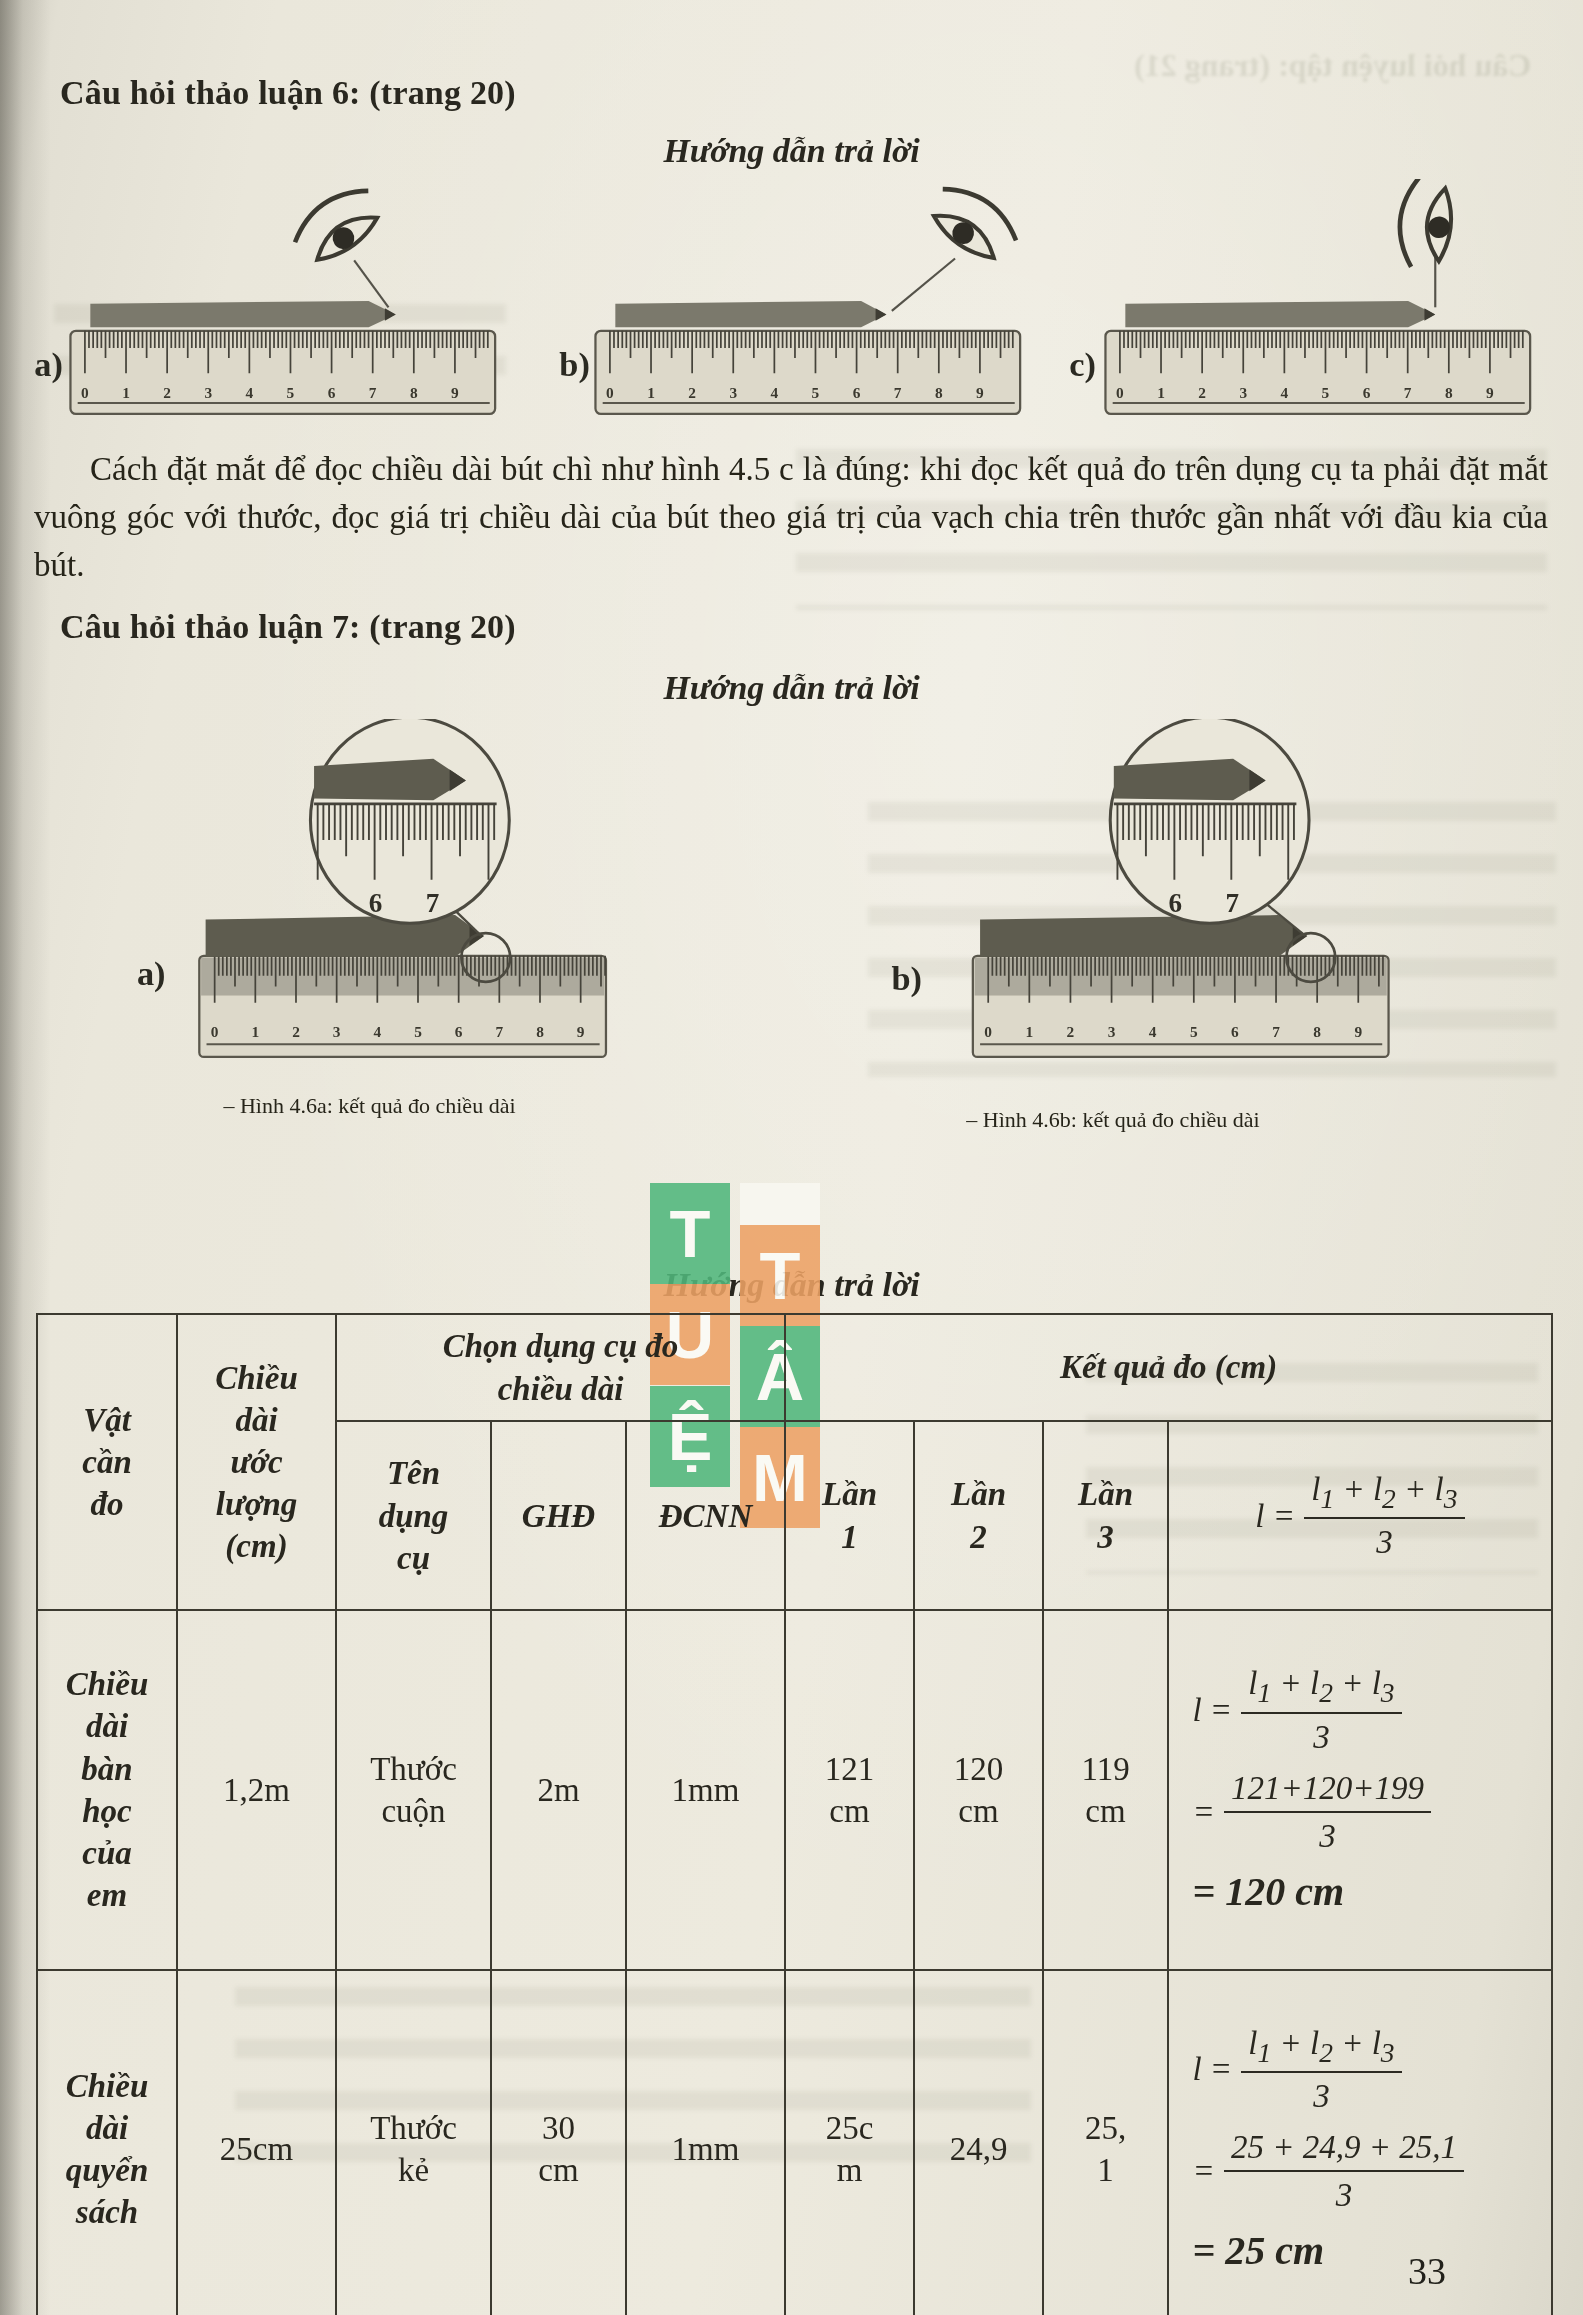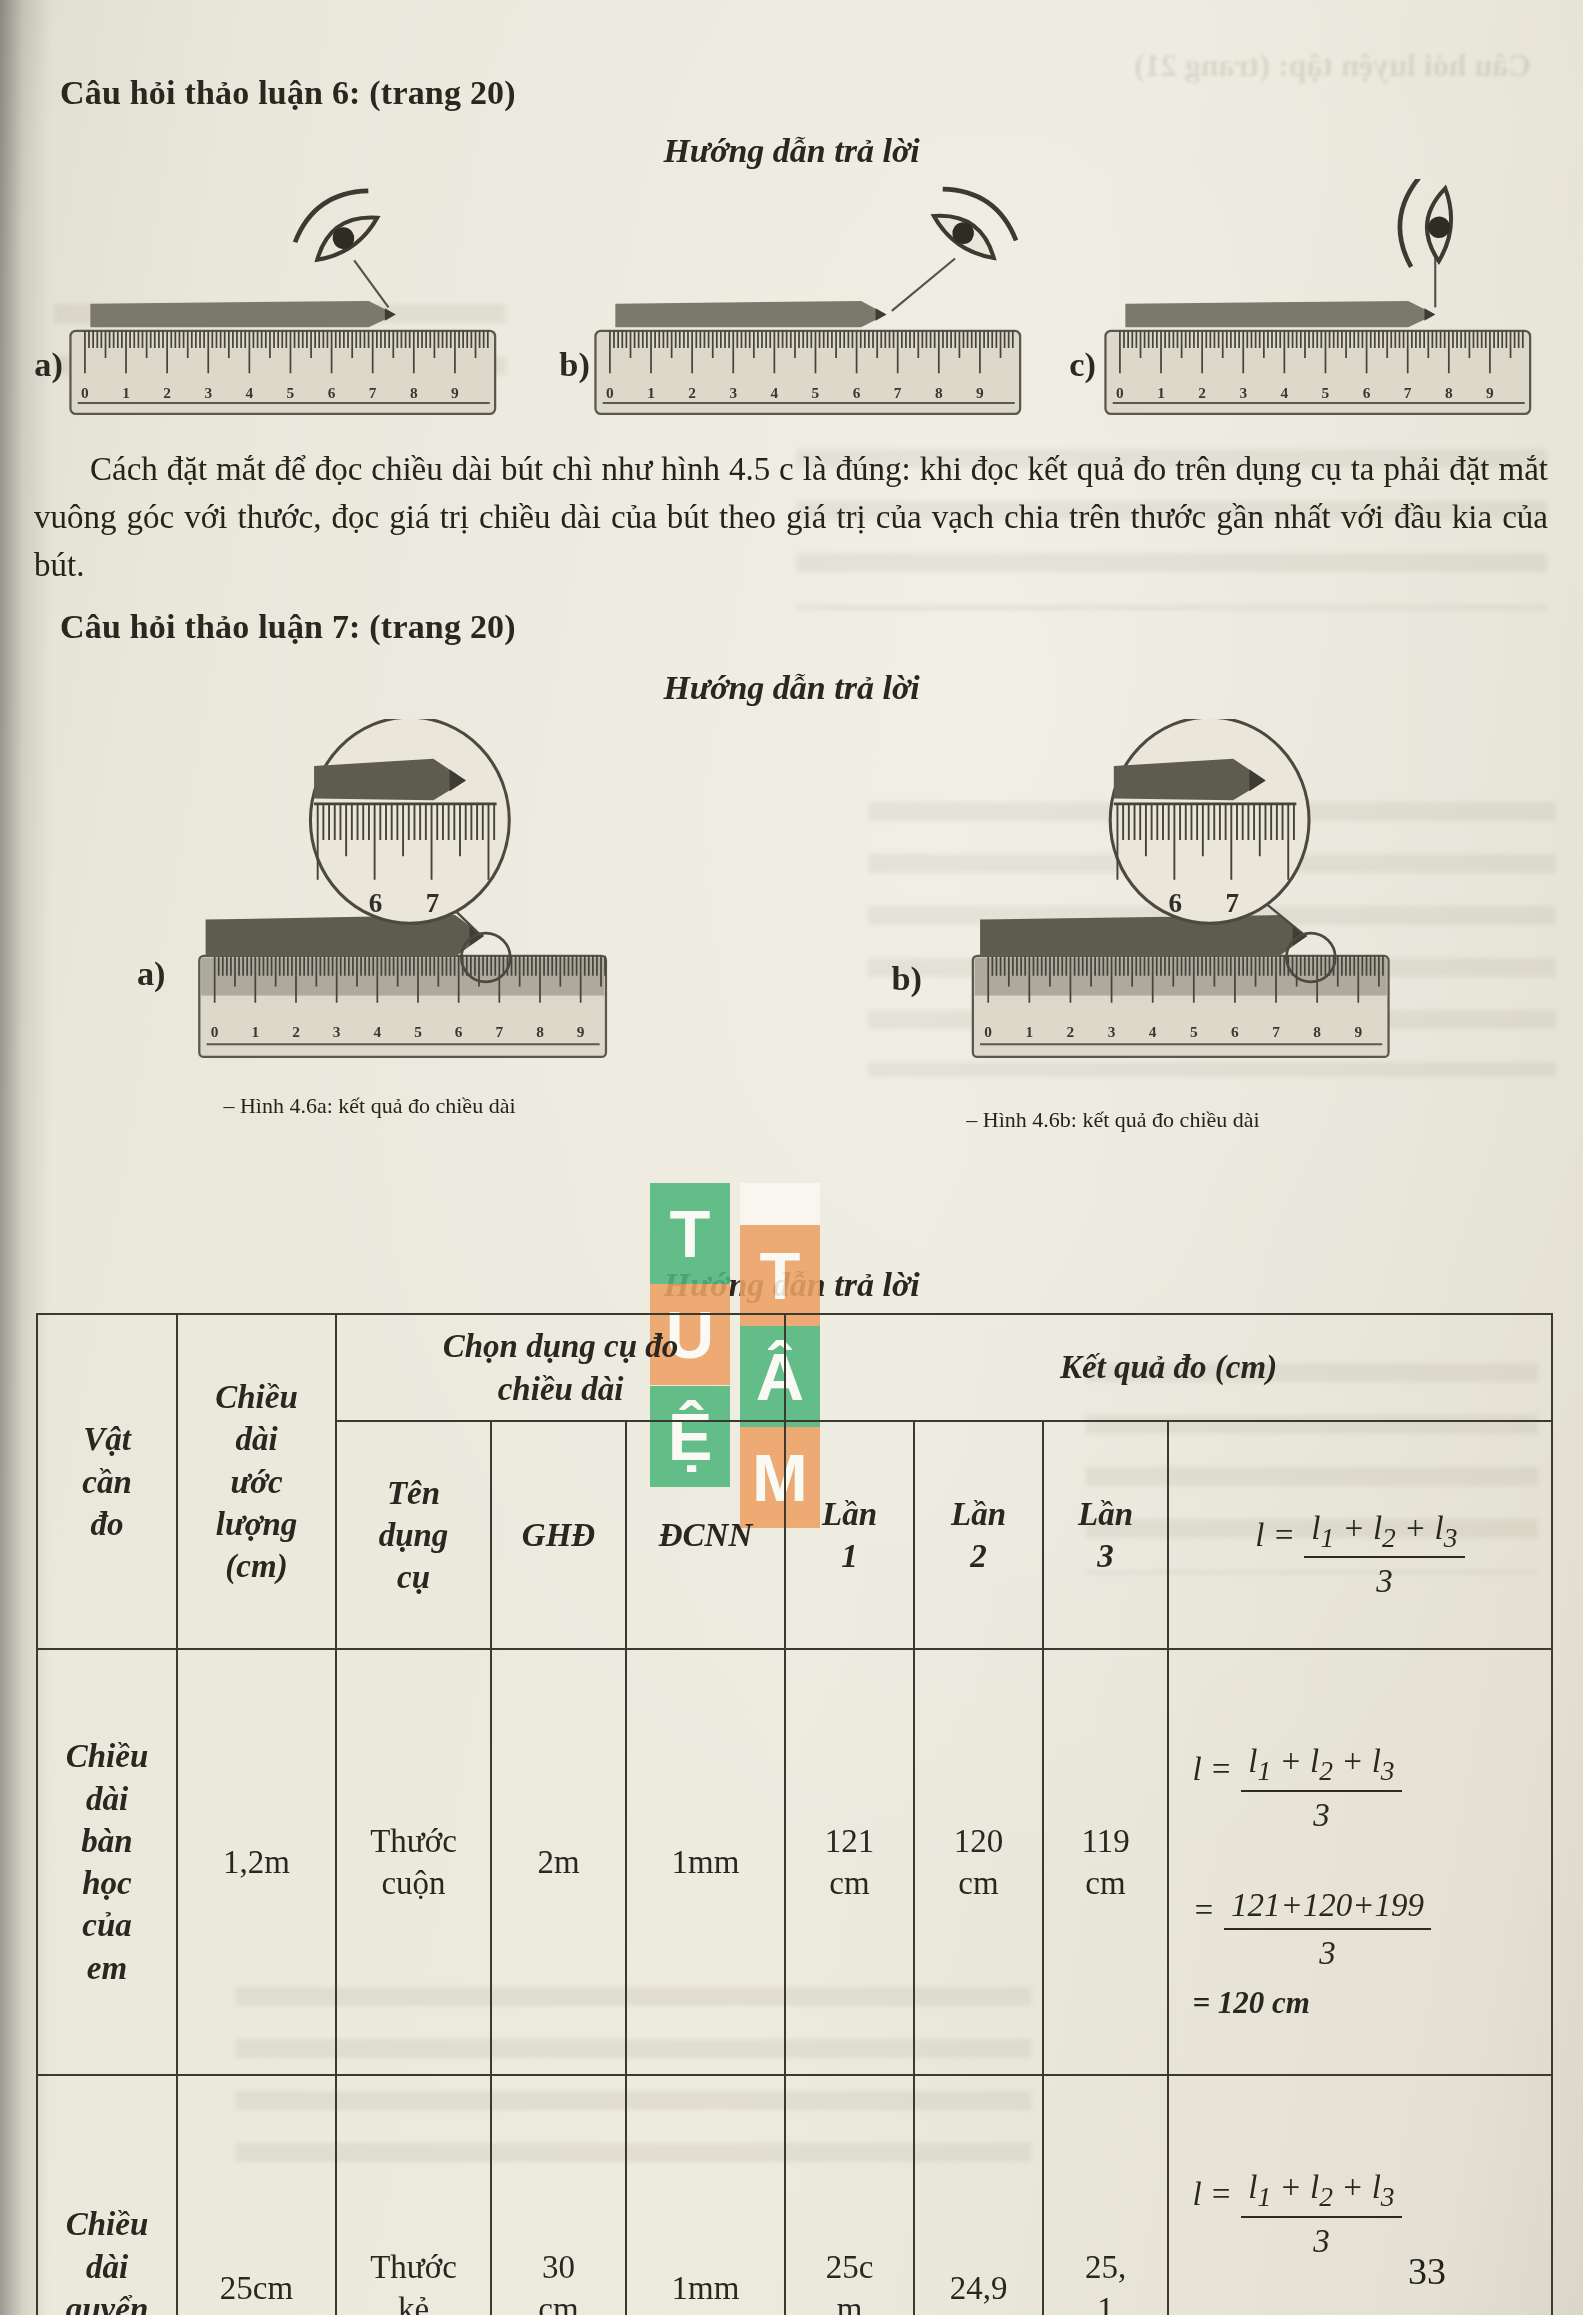--- a/index.html
+++ b/index.html
@@ -48,26 +48,26 @@
   .wm .sq{position:absolute;width:80px;display:flex;align-items:center;justify-content:center;
      font:700 67px "Liberation Sans","DejaVu Sans",sans-serif;color:#fcfcf7;}
   
   table.meas{border-collapse:collapse;table-layout:fixed;width:1515px;}
   table.meas td,table.meas th{
     border:2.7px solid #3c3a30;vertical-align:middle;text-align:center;
     font-size:33px;padding:3.6px 5.4px;white-space:pre-line;line-height:1.28;
   }
   table.meas th{font-weight:700;font-style:italic;}
   td.obj{font-weight:700;font-style:italic;}
-  .frac{display:inline-block;vertical-align:middle;text-align:center;margin-left:9px;margin-top:39px;}
+  .frac{display:inline-block;vertical-align:middle;text-align:center;margin-left:9px;}
   .frac .ftop{display:block;padding:0 7.2px 1.8px;border-bottom:2.7px solid #2c2a22;}
   .frac .fbot{display:block;padding-top:1.8px;}
   .fcell{display:flex;flex-direction:column;align-items:flex-start;gap:9px;padding:5.4px 1.8px 5.4px 18px;}
   .fline{display:flex;align-items:center;font-style:italic;font-size:33px;}
-  .fresult{font-weight:700;font-style:italic;font-size:31px;text-align:center;}
+  .fresult{font-weight:700;font-style:italic;font-size:40px;text-align:center;}
   .pagenum{font-size:38px;color:#22211b;}
   
   .ghost-text{
     font-weight:700;font-size:32px;color:#6d7258;opacity:.16;
     transform:scaleX(-1);filter:blur(1.4px);white-space:nowrap;
   }
   .smudge{
     background:repeating-linear-gradient(180deg, rgba(0,0,0,0) 0 33px, rgba(104,110,86,.085) 33px 52px);
     filter:blur(2.3px);pointer-events:none;
   }

